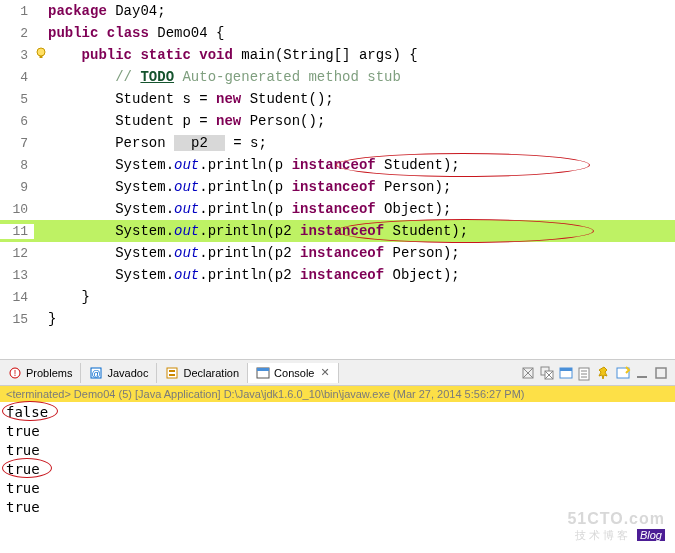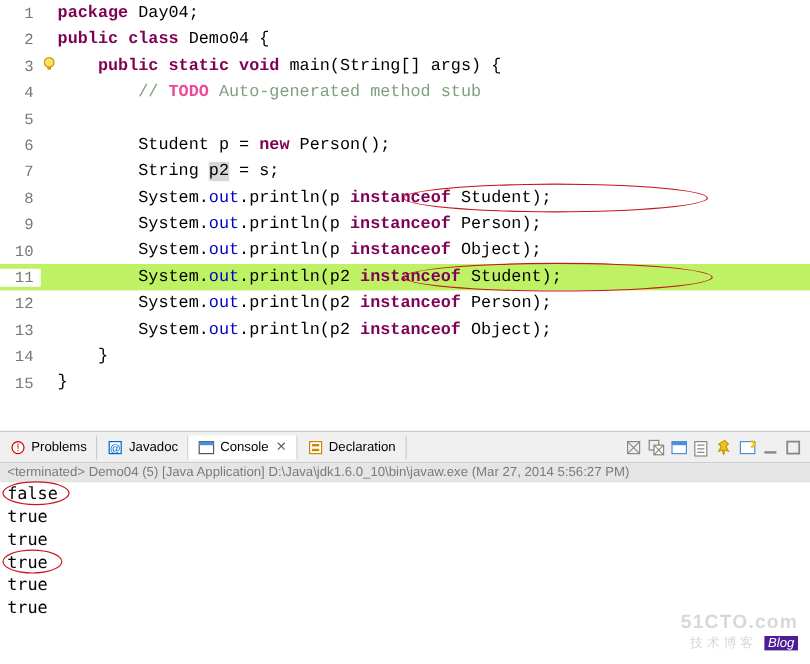--- a/index.html
+++ b/index.html
@@ -5,36 +5,36 @@
 * { margin: 0; padding: 0; box-sizing: border-box; }
 body { font-family: Consolas, "Courier New", monospace; font-size: 14px; background: #fff; width: 675px; height: 553px; overflow: hidden; position: relative; }
 .editor { background: #fff; height: 360px; overflow: hidden; border-bottom: 1px solid #ccc; }
 .line { display: flex; height: 22px; align-items: center; }
 .gutter { width: 34px; text-align: right; padding-right: 6px; color: #787878; background: #fff; font-size: 13px; user-select: none; }
 .marker { width: 14px; display: inline-block; }
 .bulb { width: 14px; height: 14px; display: inline-block; }
 .code { white-space: pre; position: relative; flex: 1; }
 .kw { color: #7f0055; font-weight: bold; }
 .com { color: #7f9f7f; }
-.todo { color: #ec4899; font-weight: bold; }
-.fld { color: #0000c0; }
+.todo { color: #14532d; font-weight: bold; text-decoration: underline; }
+.fld { color: #0000c0; font-style: italic; }
 .nm { color: #000; }
 .hl-line { background: #bef264; }
-.hl-box { background: #d8d8d8; padding: 0 0; }
+.hl-box { background: #d8d8d8; padding: 0 17px; }
 .ellipse { position: absolute; border: 1.5px solid #c8161d; border-radius: 50%/50%; pointer-events: none; }
 .e1 { left: 288px; top: -4px; width: 254px; height: 24px; }
 .e2 { left: 288px; top: -4px; width: 258px; height: 24px; }
 .tabs-bar { display: flex; align-items: center; background: #f0f0f0; border-bottom: 1px solid #ccc; height: 26px; font-family: Tahoma, sans-serif; font-size: 11px; }
 .tab { display: flex; align-items: center; gap: 4px; padding: 3px 8px; border-right: 1px solid #ccc; cursor: pointer; }
 .tab.active { background: #fff; }
 .tab-icon { width: 14px; height: 14px; display: inline-block; }
 .close-x { font-size: 11px; color: #666; margin-left: 2px; }
 .toolbar-right { margin-left: auto; display: flex; gap: 3px; padding-right: 6px; }
 .tb-icon { width: 16px; height: 16px; display: inline-block; cursor: pointer; }
-.console-term { font-family: Tahoma, sans-serif; font-size: 11px; color: #7a7a7a; padding: 2px 6px; background: #e5e5e5; }
+.console-term { font-family: Tahoma, sans-serif; font-size: 11px; color: #7a7a7a; padding: 2px 6px; background: #fde047; }
 .console-out { font-family: Consolas, monospace; font-size: 14px; padding: 2px 6px; }
 .out-line { height: 19px; position: relative; }
 .e3 { left: -4px; top: -3px; width: 56px; height: 20px; }
 .e4 { left: -4px; top: -3px; width: 50px; height: 20px; }
 .watermark { position: absolute; right: 10px; bottom: 10px; text-align: right; color: #d8d8d8; font-family: Arial, sans-serif; pointer-events: none; }
 .wm1 { font-size: 16px; font-weight: bold; letter-spacing: 1px; }
 .wm2 { font-size: 11px; letter-spacing: 3px; }
 .wm2 .blog { background: #4c1d95; color: #fff; padding: 0 3px; font-style: italic; letter-spacing: 0; }
 </style>
 </head>
@@ -60,30 +60,31 @@
       <span class="code">    <span class="kw">public</span><span> </span><span class="kw">static</span><span> </span><span class="kw">void</span><span> </span><span class="nm">main</span><span class="nm">(String[] args) {</span></span>
     </div>
   <div class="line">
       <span class="gutter">4</span>
       <span class="marker"></span>
       <span class="code">        <span class="com">// </span><span class="todo">TODO</span><span class="com"> Auto-generated method stub</span></span>
     </div>
   <div class="line">
       <span class="gutter">5</span>
       <span class="marker"></span>
+      <span class="code">        <span class="nm">Student s = </span><span class="kw">new</span><span class="nm"> Student();</span></span>
     </div>
   <div class="line">
       <span class="gutter">6</span>
       <span class="marker"></span>
       <span class="code">        <span class="nm">Student p = </span><span class="kw">new</span><span class="nm"> Person();</span></span>
     </div>
   <div class="line">
       <span class="gutter">7</span>
       <span class="marker"></span>
-      <span class="code">        <span class="nm">String </span><span class="hl-box">p2</span><span class="nm"> = s;</span></span>
+      <span class="code">        <span class="nm">Person </span><span class="hl-box">p2</span><span class="nm"> = s;</span></span>
     </div>
   <div class="line">
       <span class="gutter">8</span>
       <span class="marker"></span>
       <span class="code">        <span class="nm">System.</span><span class="fld">out</span><span class="nm">.println(p </span><span class="kw">instanceof</span><span class="nm"> Student);</span><span class="ellipse e1"></span></span>
     </div>
   <div class="line">
       <span class="gutter">9</span>
       <span class="marker"></span>
       <span class="code">        <span class="nm">System.</span><span class="fld">out</span><span class="nm">.println(p </span><span class="kw">instanceof</span><span class="nm"> Person);</span></span>
@@ -127,36 +128,36 @@
         <text x="7" y="10" font-size="9" text-anchor="middle" fill="#c00">!</text>
       </svg>
       <span>Problems</span>
     </div>
   <div class="tab">
       <svg class="tab-icon" viewBox="0 0 14 14">
         <rect x="2" y="2" width="10" height="10" fill="#fff" stroke="#06c"></rect>
         <text x="7" y="11" font-size="9" text-anchor="middle" fill="#06c">@</text>
       </svg>
       <span>Javadoc</span>
-    </div>
-  <div class="tab active">
-      <svg class="tab-icon" viewBox="0 0 14 14">
-        <rect x="1" y="2" width="12" height="10" fill="#fff" stroke="#555"></rect>
-        <rect x="1" y="2" width="12" height="3" fill="#4a90d9"></rect>
-      </svg>
-      <span>Console</span>
-      <span class="close-x">✕</span>
     </div>
   <div class="tab">
       <svg class="tab-icon" viewBox="0 0 14 14">
         <rect x="2" y="2" width="10" height="10" fill="#fff" stroke="#c80"></rect>
         <rect x="4" y="4" width="6" height="2" fill="#c80"></rect>
         <rect x="4" y="8" width="6" height="2" fill="#c80"></rect>
       </svg>
       <span>Declaration</span>
+    </div>
+  <div class="tab active">
+      <svg class="tab-icon" viewBox="0 0 14 14">
+        <rect x="1" y="2" width="12" height="10" fill="#fff" stroke="#555"></rect>
+        <rect x="1" y="2" width="12" height="3" fill="#4a90d9"></rect>
+      </svg>
+      <span>Console</span>
+      <span class="close-x">✕</span>
     </div>
   <div class="toolbar-right">
     <svg class="tb-icon" viewBox="0 0 16 16">
         <rect x="3" y="3" width="10" height="10" fill="none" stroke="#888"></rect>
         <line x1="3" y1="3" x2="13" y2="13" stroke="#888"></line>
         <line x1="13" y1="3" x2="3" y2="13" stroke="#888"></line>
       </svg>
     <svg class="tb-icon" viewBox="0 0 16 16">
         <rect x="2" y="2" width="8" height="8" fill="none" stroke="#888"></rect>
         <rect x="6" y="6" width="8" height="8" fill="#fff" stroke="#888"></rect>

